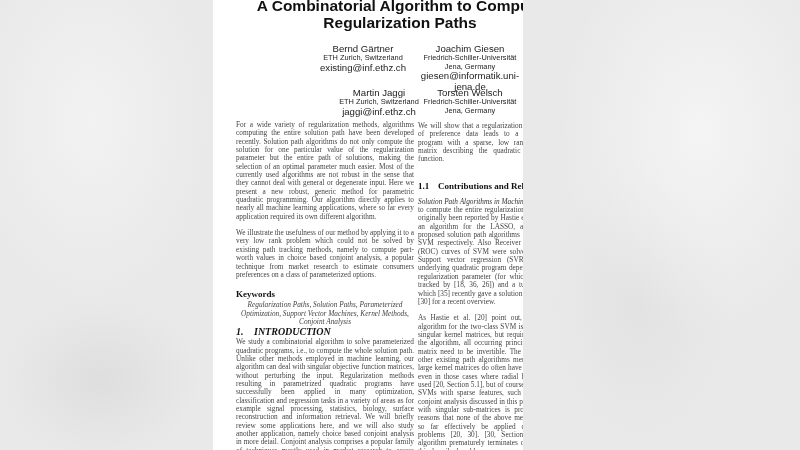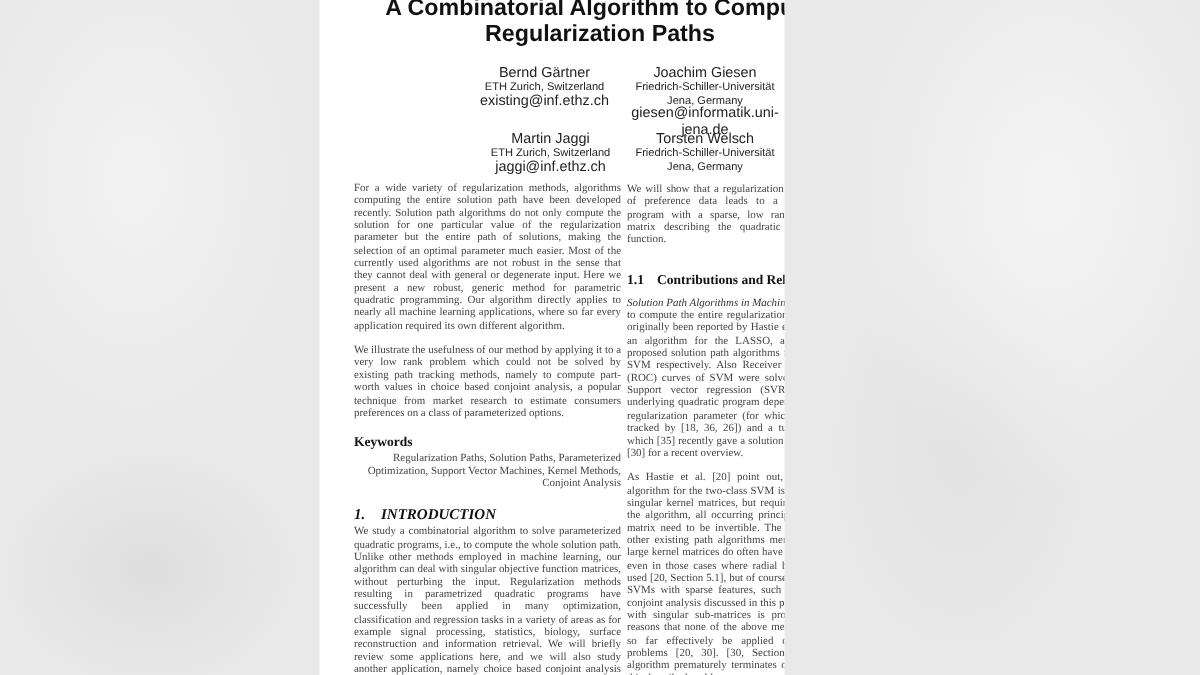--- a/index.html
+++ b/index.html
@@ -66,36 +66,36 @@
     <div class="email">existing@inf.ethz.ch</div>
   </div>
   <div class="author" style="left:197px; top:43px; width:120px;">
     <div class="name">Joachim Giesen</div>
     <div class="aff">Friedrich-Schiller-Universität</div>
     <div class="aff">Jena, Germany</div>
     <div class="email">giesen@informatik.uni-</div>
     <div class="email">jena.de</div>
   </div>
 
-  <div class="author" style="left:94px; top:87px; width:120px;">
+  <div class="author" style="left:106px; top:87px; width:120px;">
     <div class="name">Martin Jaggi</div>
     <div class="aff">ETH Zurich, Switzerland</div>
     <div class="email">jaggi@inf.ethz.ch</div>
   </div>
   <div class="author" style="left:197px; top:87px; width:120px;">
     <div class="name">Torsten Welsch</div>
     <div class="aff">Friedrich-Schiller-Universität</div>
     <div class="aff">Jena, Germany</div>
   </div>
 
   <div class="col" style="left:23px; top:121px;">
     <p>For a wide variety of regularization methods, algorithms computing the entire solution path have been developed recently. Solution path algorithms do not only compute the solution for one particular value of the regularization parameter but the entire path of solutions, making the selection of an optimal parameter much easier. Most of the currently used algorithms are not robust in the sense that they cannot deal with general or degenerate input. Here we present a new robust, generic method for parametric quadratic programming. Our algorithm directly applies to nearly all machine learning applications, where so far every application required its own different algorithm.</p>
     <p style="margin-bottom:10px;">We illustrate the usefulness of our method by applying it to a very low rank problem which could not be solved by existing path tracking methods, namely to compute part-worth values in choice based conjoint analysis, a popular technique from market research to estimate consumers preferences on a class of parameterized options.</p>
     <div class="h-sec">Keywords</div>
-    <p style="margin-bottom:12px; text-align:right;">Regularization Paths, Solution Paths, Parameterized Optimization, Support Vector Machines, Kernel Methods, Conjoint Analysis</p>
+    <p style="margin-bottom:0; text-align:center;font-style:italic;">Regularization Paths, Solution Paths, Parameterized Optimization, Support Vector Machines, Kernel Methods, Conjoint Analysis</p>
     <div class="h-sec" style="font-size:10px;font-style:italic;">
       <span class="num">1.</span><span>INTRODUCTION</span>
     </div>
     <p>We study a combinatorial algorithm to solve parameterized quadratic programs, i.e., to compute the whole solution path. Unlike other methods employed in machine learning, our algorithm can deal with singular objective function matrices, without perturbing the input. Regularization methods resulting in parametrized quadratic programs have successfully been applied in many optimization, classification and regression tasks in a variety of areas as for example signal processing, statistics, biology, surface reconstruction and information retrieval. We will briefly review some applications here, and we will also study another application, namely choice based conjoint analysis in more detail. Conjoint analysis comprises a popular family of techniques mostly used in market research to assess consumers' preferences on a set of options that are specified by multiple parameters, see [19] for an overview and recent developments.</p>
   </div>
 
   <div class="col" style="left:205px; top:122px; width:180px;">
     <p style="margin-bottom:17px;">We will show that a regularization approach to the analysis of preference data leads to a parameterized quadratic program with a sparse, low rank positive semi-definite matrix describing the quadratic term of the objective function.</p>
     <div class="h-sub">
       <span class="num">1.1</span><span>Contributions and Related Work</span>

